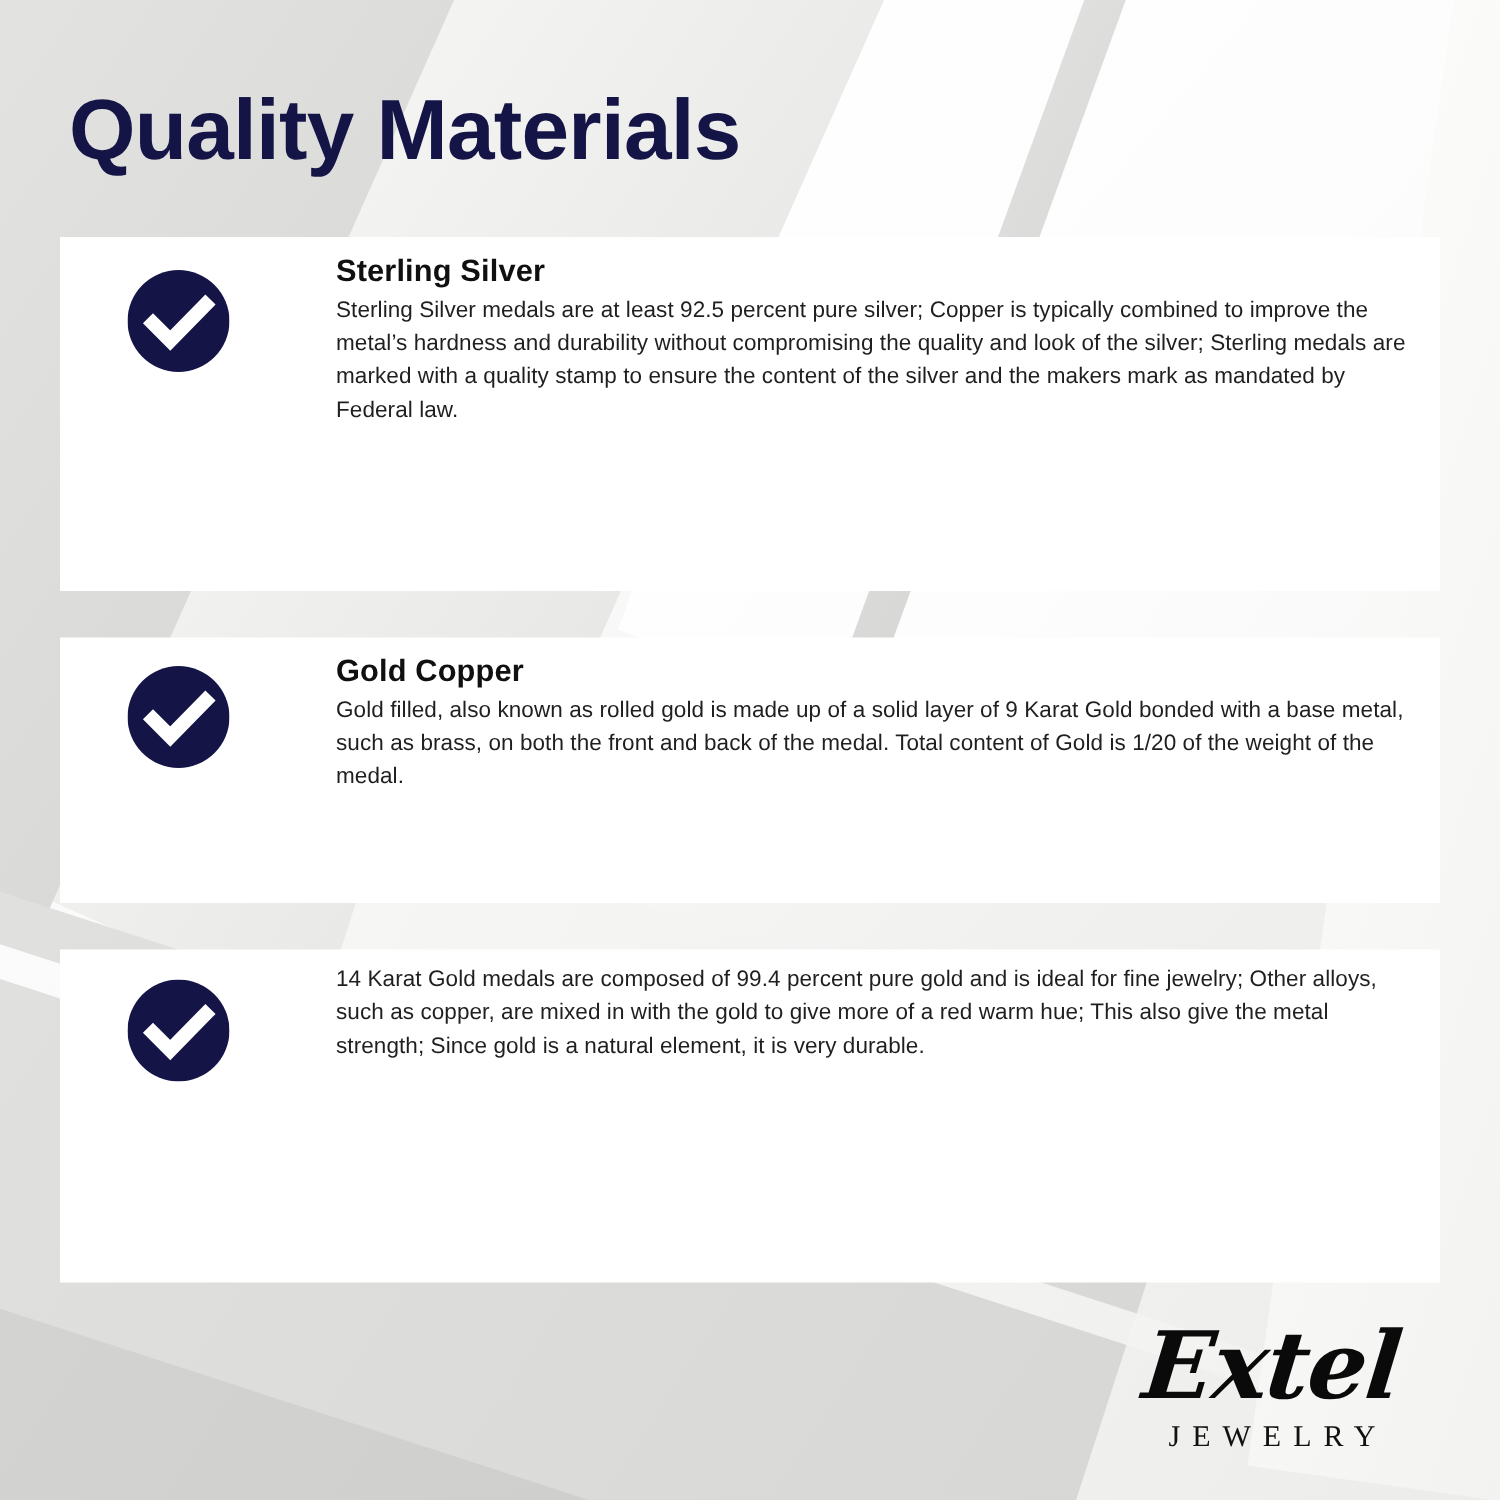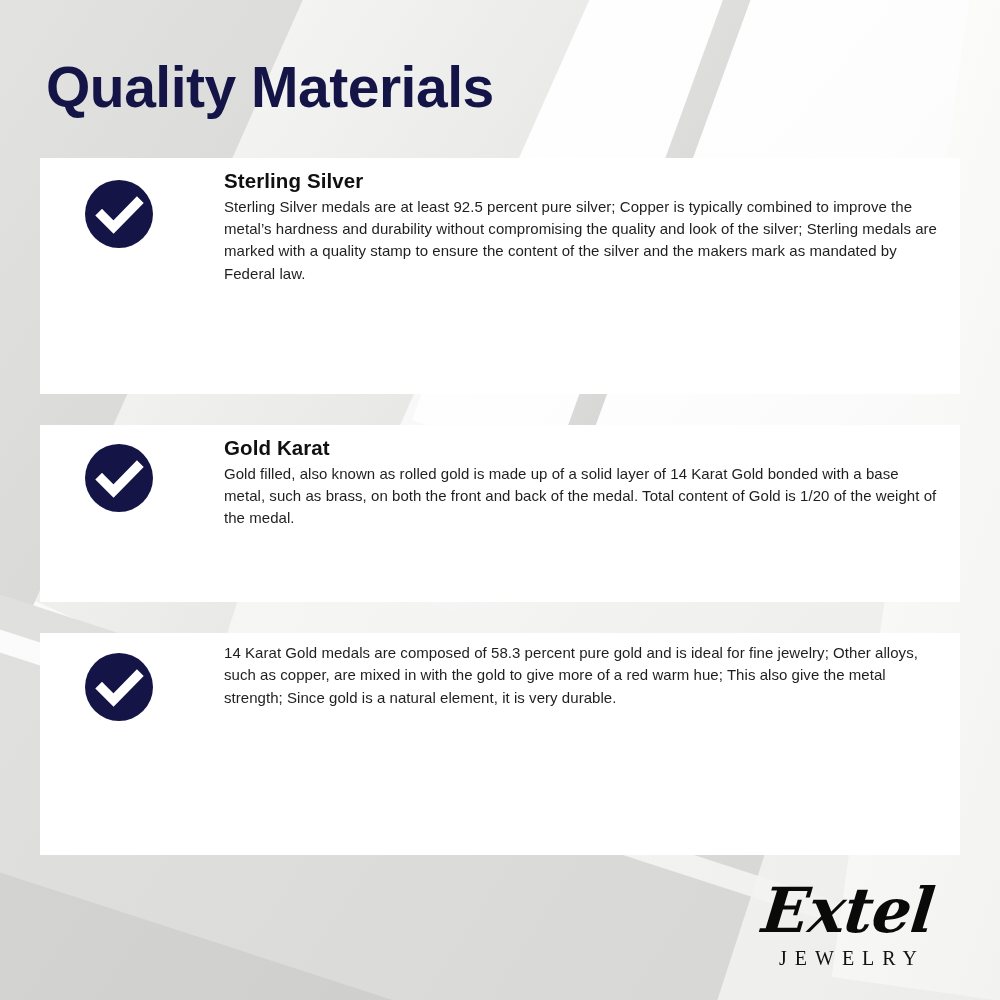--- a/index.html
+++ b/index.html
@@ -205,34 +205,34 @@
   </div>
 
   <div class="card" id="card-1">
     <div class="check-wrap">
       <svg class="check-icon" viewBox="0 0 68 68">
         <circle cx="34" cy="34" r="34" fill="#141447"></circle>
         <path d="M17 35.5 L28.5 47 L52 23" fill="none" stroke="#ffffff" stroke-width="9.5" stroke-linecap="square" stroke-linejoin="miter"></path>
       </svg>
     </div>
     <div class="card-body">
-      <div class="item-title">Gold Karat</div>
-      <div class="item-desc">Gold filled, also known as rolled gold is made up of a solid layer of 14 Karat Gold bonded with a base metal, such as brass, on both the front and back of the medal. Total content of Gold is 1/20 of the weight of the medal.</div>
+      <div class="item-title">Gold Copper</div>
+      <div class="item-desc">Gold filled, also known as rolled gold is made up of a solid layer of 9 Karat Gold bonded with a base metal, such as brass, on both the front and back of the medal. Total content of Gold is 1/20 of the weight of the medal.</div>
     </div>
   </div>
 
   <div class="card" id="card-2">
     <div class="check-wrap">
       <svg class="check-icon" viewBox="0 0 68 68">
         <circle cx="34" cy="34" r="34" fill="#141447"></circle>
         <path d="M17 35.5 L28.5 47 L52 23" fill="none" stroke="#ffffff" stroke-width="9.5" stroke-linecap="square" stroke-linejoin="miter"></path>
       </svg>
     </div>
     <div class="card-body">
-      <div class="item-desc">14 Karat Gold medals are composed of 58.3 percent pure gold and is ideal for fine jewelry; Other alloys, such as copper, are mixed in with the gold to give more of a red warm hue; This also give the metal strength; Since gold is a natural element, it is very durable.</div>
+      <div class="item-desc">14 Karat Gold medals are composed of 99.4 percent pure gold and is ideal for fine jewelry; Other alloys, such as copper, are mixed in with the gold to give more of a red warm hue; This also give the metal strength; Since gold is a natural element, it is very durable.</div>
     </div>
   </div>
 
   <div id="logo">
     <span id="logo-script">Extel</span>
     <span id="logo-sub">JEWELRY</span>
   </div>
 
 </div>
 

